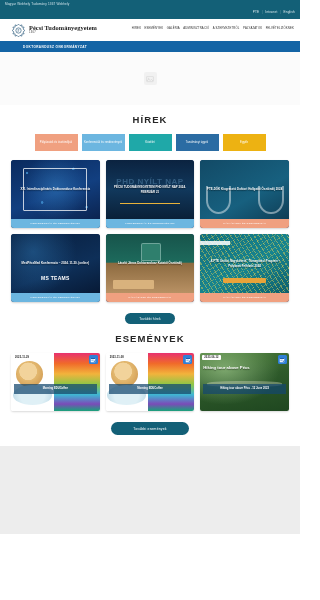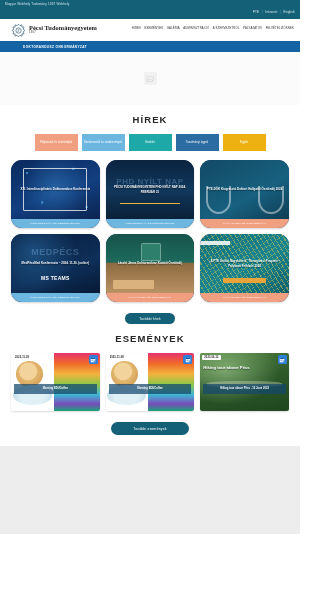--- a/index.html
+++ b/index.html
@@ -101,21 +101,21 @@
   }
 
   
   .news-grid {
     display: grid;
     grid-template-columns: repeat(3, 1fr);
     gap: 6px;
     padding: 9px 11px 0 11px;
   }
   .news-card {
-    border-radius: 11px;
+    border-radius: 3px;
     overflow: hidden;
     box-shadow: 0 1px 2px rgba(0,0,0,.18);
     cursor: pointer;
     background: #1b3a63;
   }
   .news-thumb {
     height: 59px; position: relative;
     display: flex; align-items: center; justify-content: center;
     overflow: hidden;
   }
@@ -387,21 +387,20 @@
     <div class="news-thumb">
       <div class="bg-dok"></div>
       <div class="news-thumb-title">PTE-DÖK Kiugrasztó Doktori Hallgatói Ösztöndíj 2024</div>
     </div>
     <div class="news-cat" style="background:#f0a080">PÁLYÁZATOK ÉS ÖSZTÖNDÍJAK</div>
   </div>
 
   <div class="news-card">
     <div class="news-thumb">
       <div class="bg-med"></div>
-      <div class="bg-med-word">MEDPÉCS</div>
       <div class="news-thumb-title">MedPécsMed Konferencia – 2024. 11.20. (online)</div>
       <div class="bg-med-teams">MS TEAMS</div>
     </div>
     <div class="news-cat" style="background:#6cb6e0">KONFERENCIÁK ÉS RENDEZVÉNYEK</div>
   </div>
 
   <div class="news-card">
     <div class="news-thumb">
       <div class="bg-desk"></div>
       <div class="news-thumb-title">László János Doktorandusz Kutatói Ösztöndíj</div>

